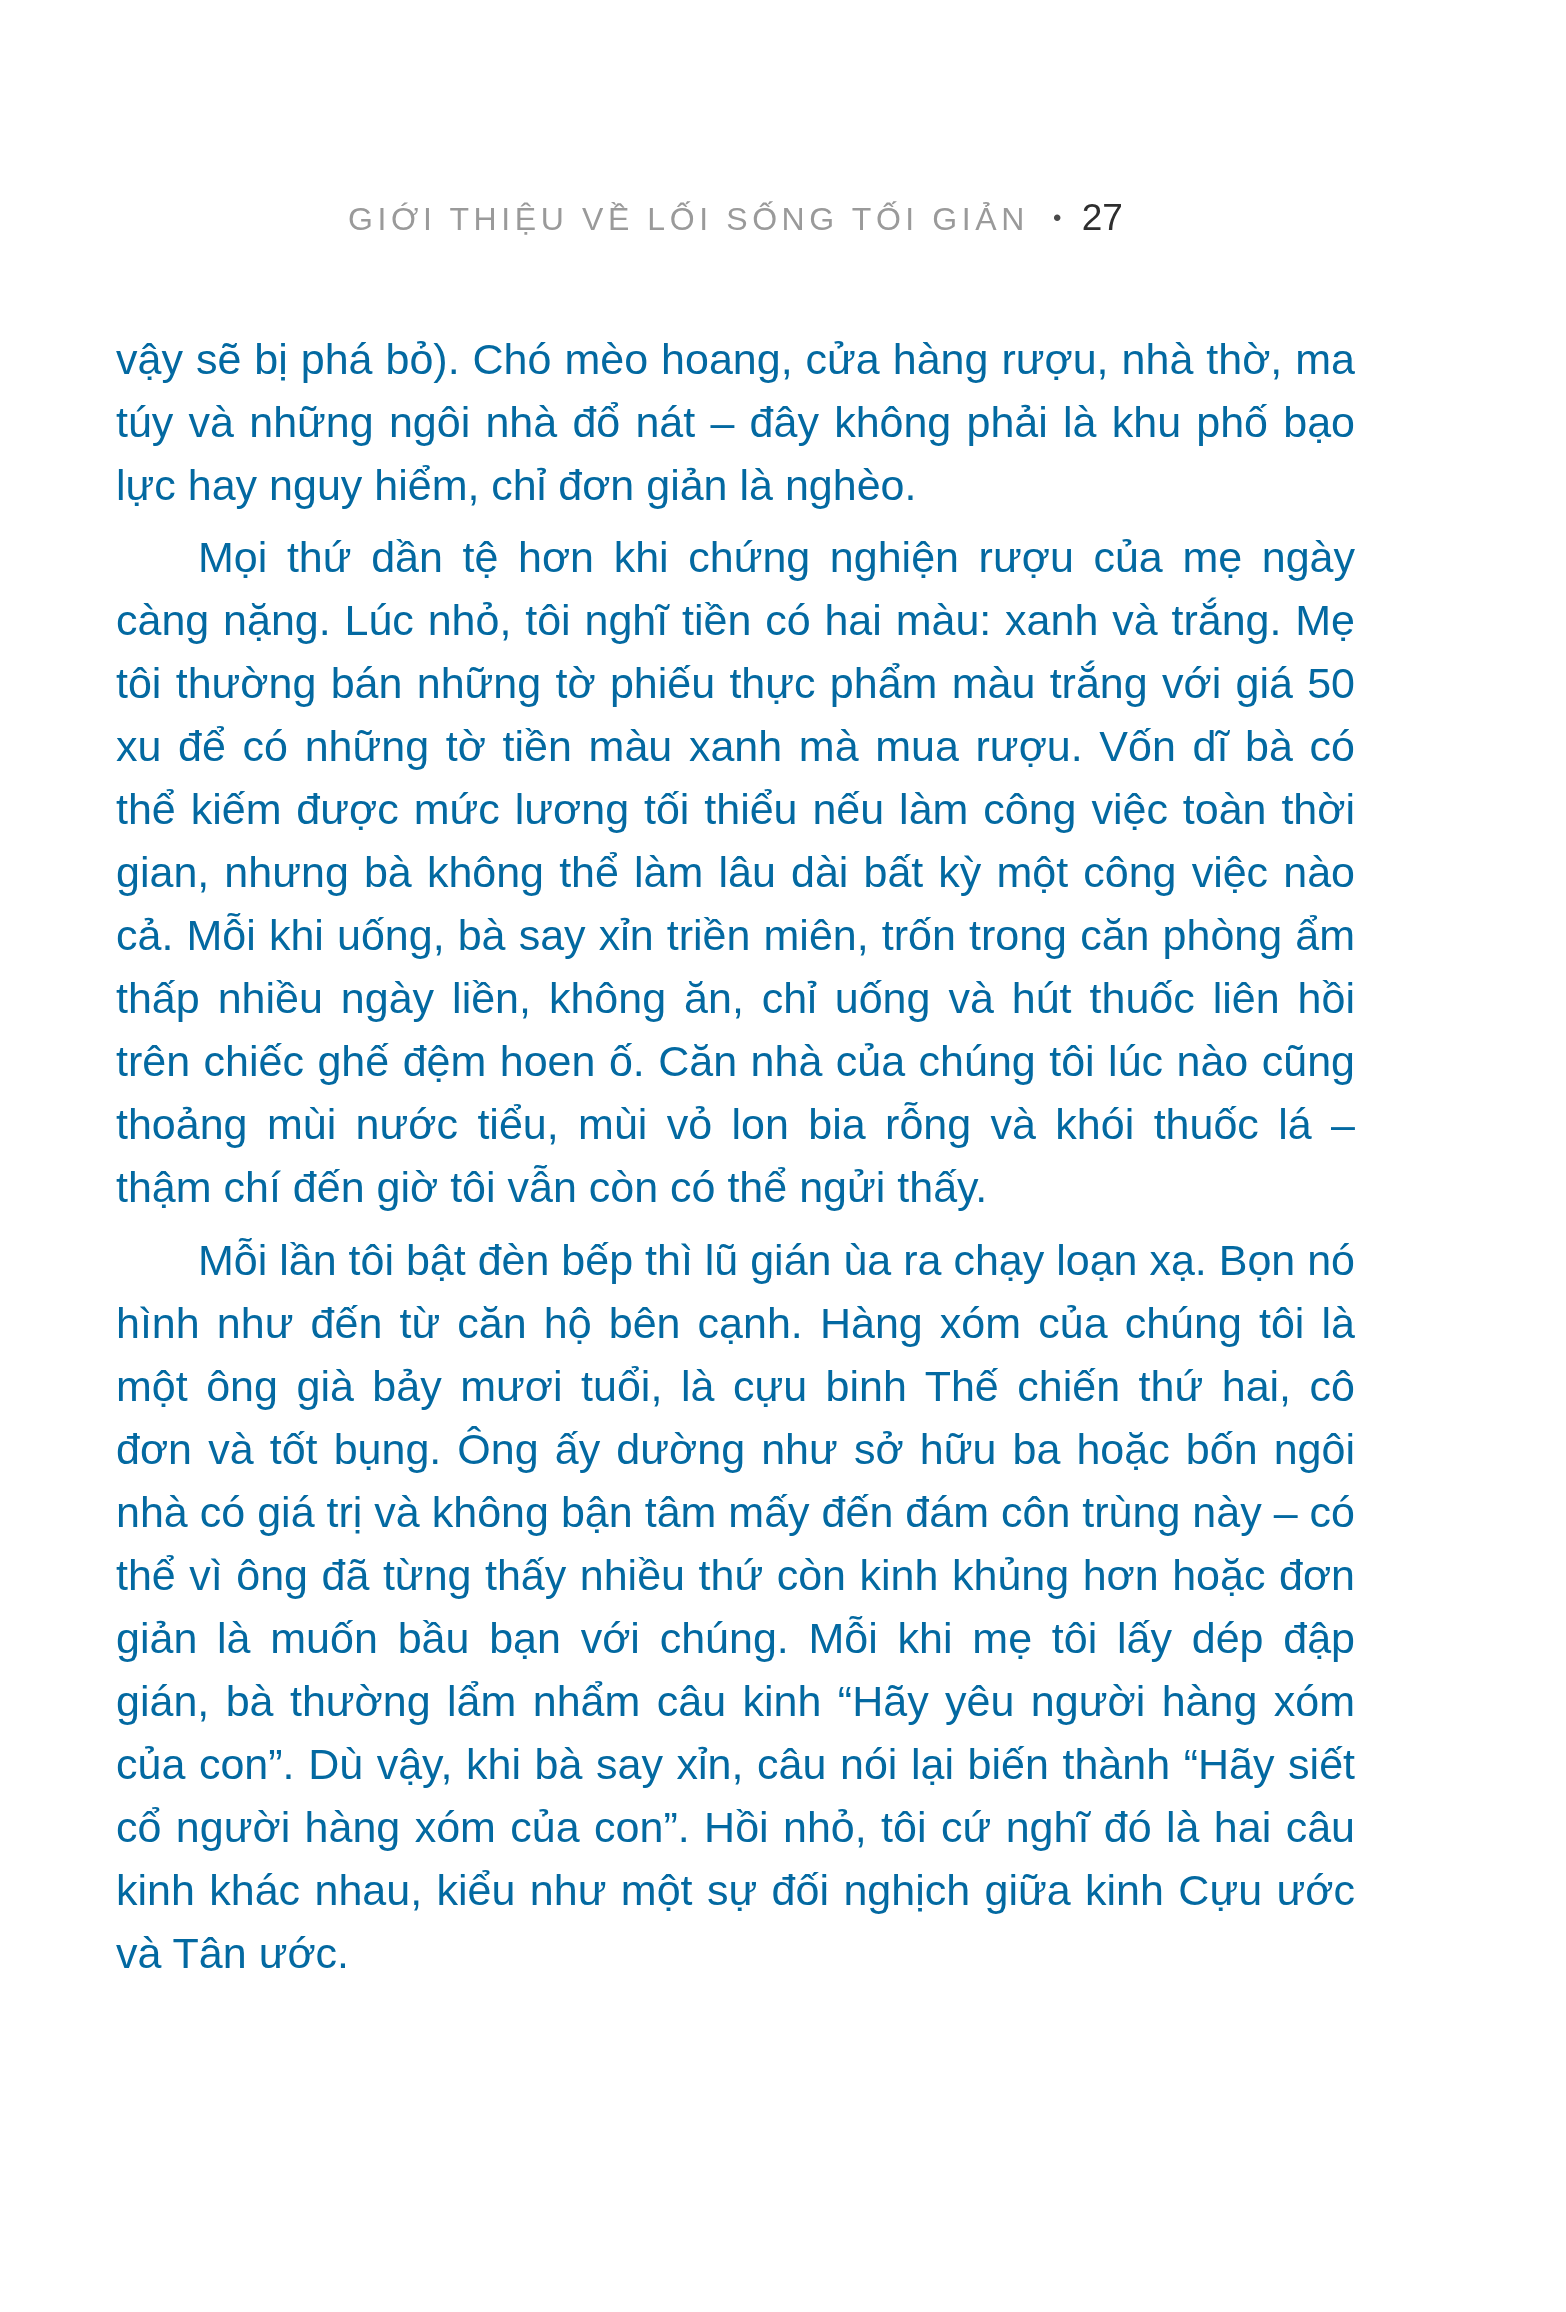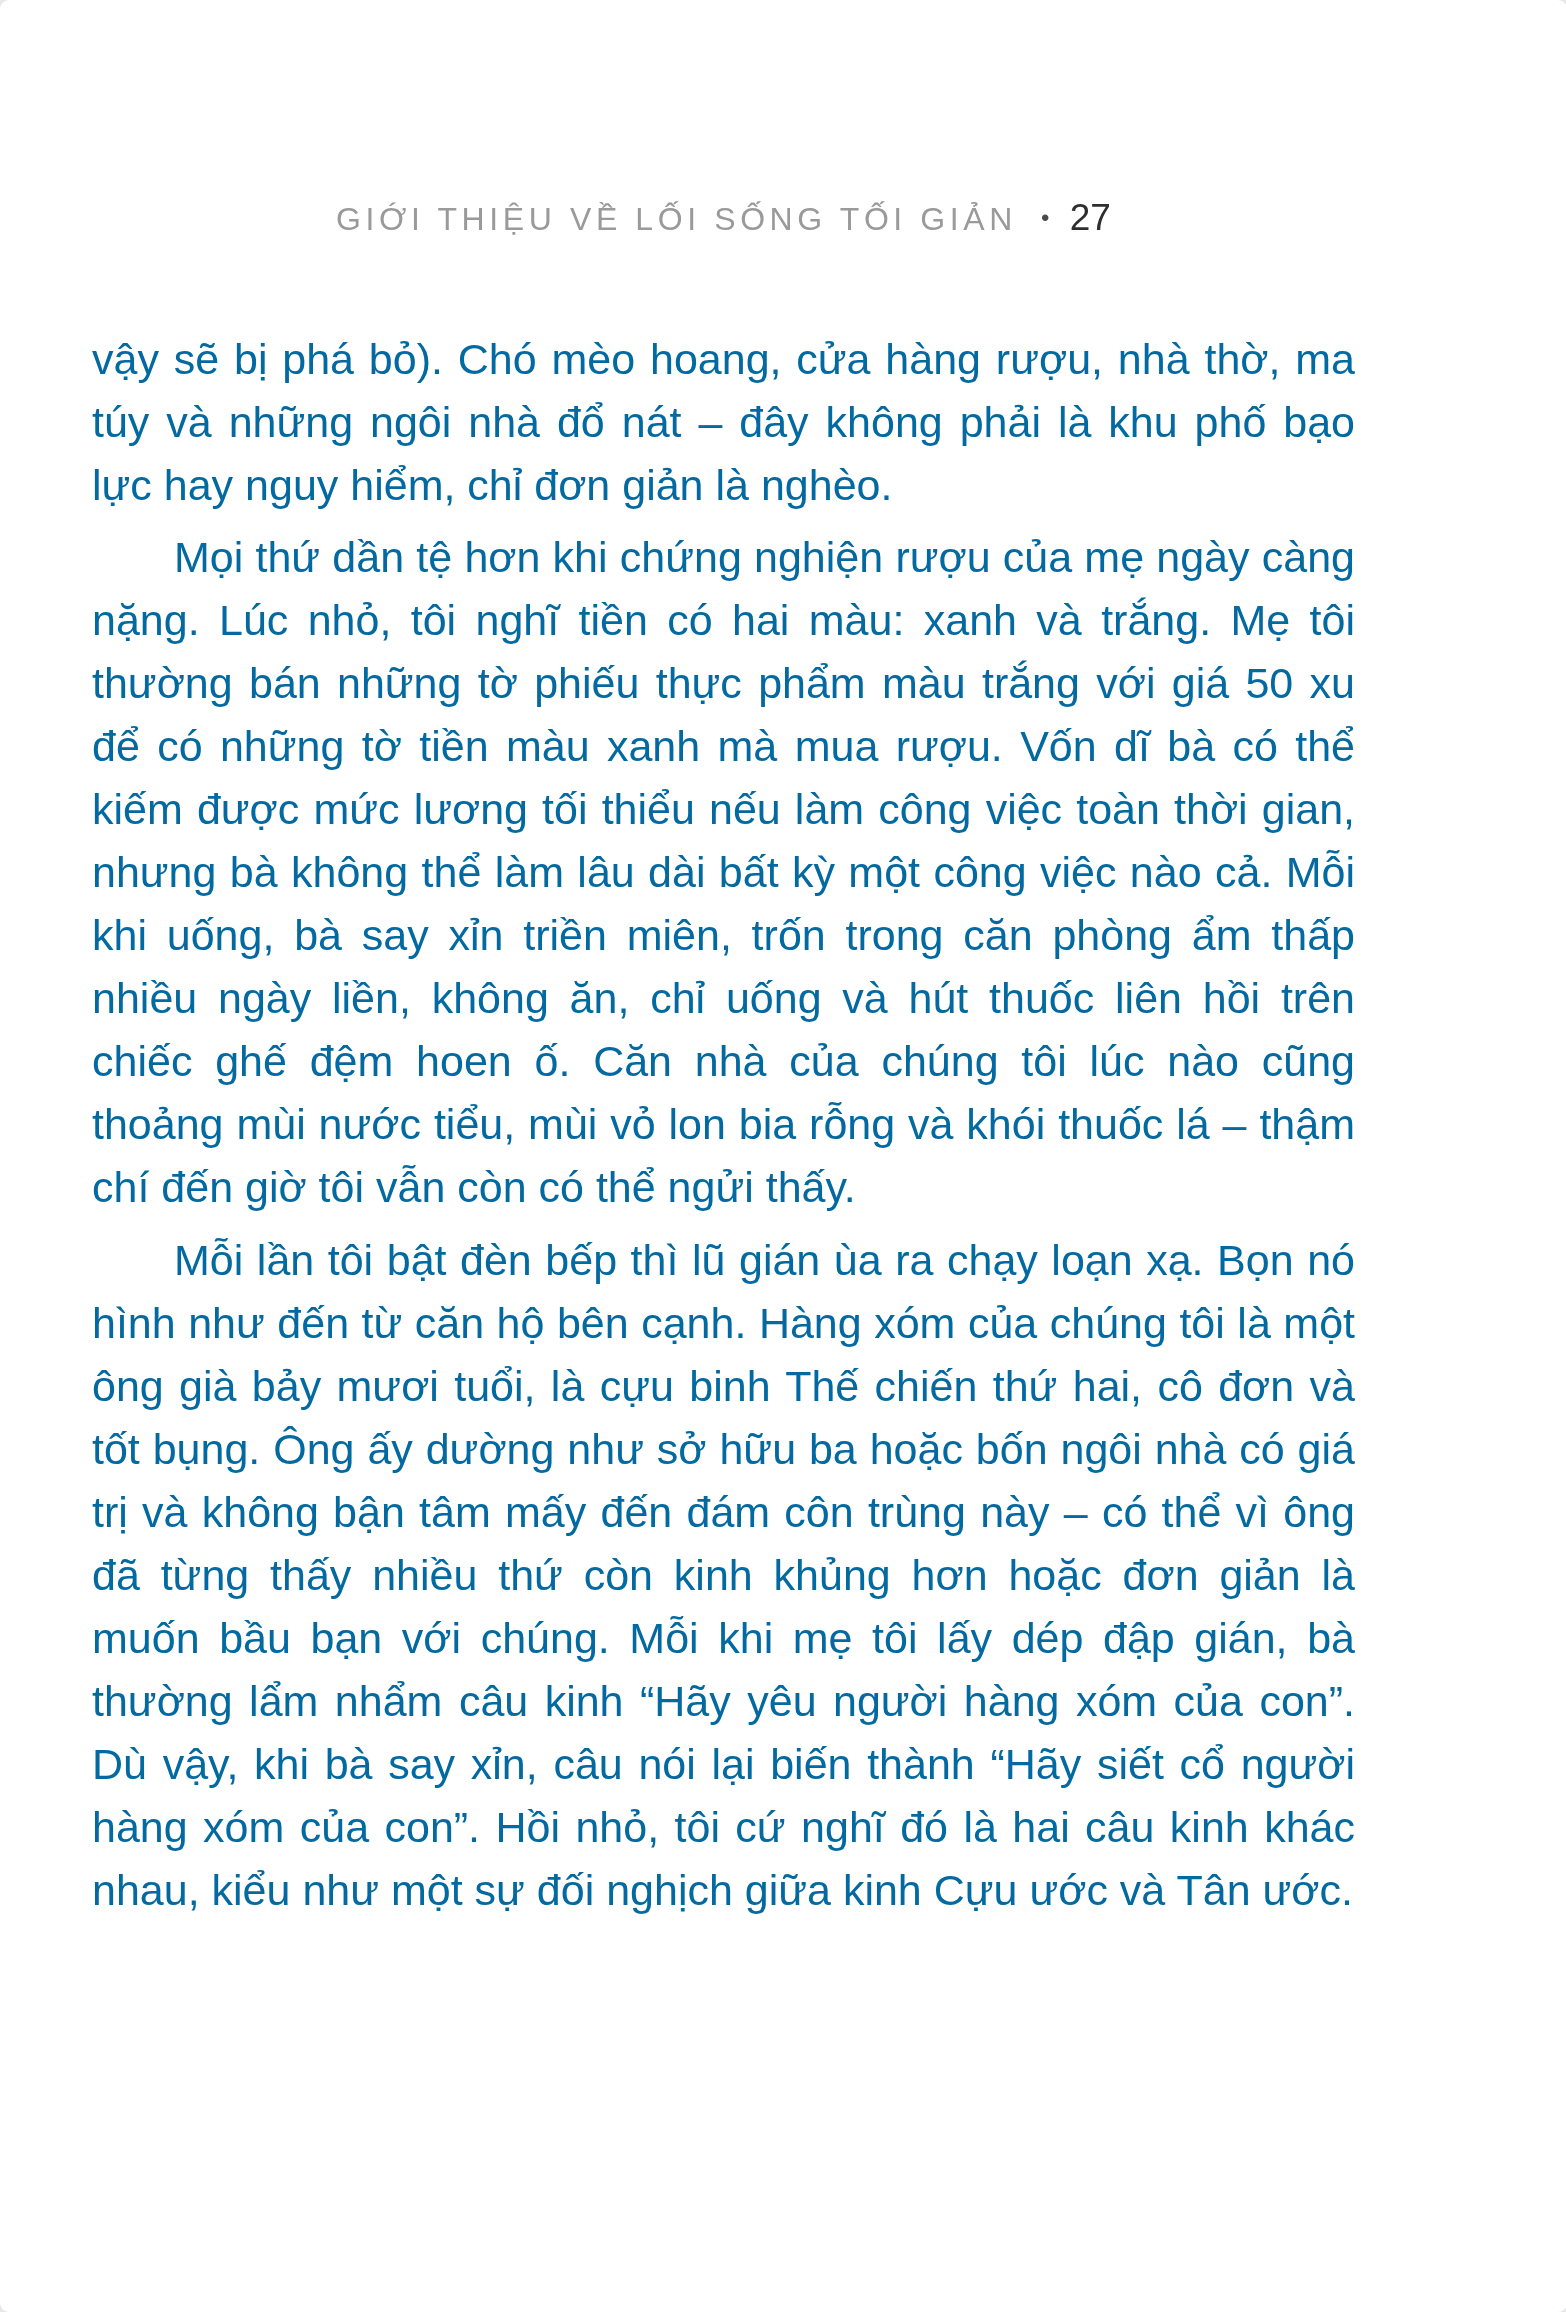--- a/index.html
+++ b/index.html
@@ -8,23 +8,22 @@
     padding: 0;
     background: #e8e8e8;
   }
   .page {
     position: relative;
     width: 1567px;
     height: 2312px;
     margin: 0 auto;
     background: #ffffff;
     box-sizing: border-box;
-    padding: 197px 212px 0 92px;
+    padding: 197px 212px 0 116px;
     overflow: hidden;
-    border-radius: 9px;
   }
   
   .running-head {
     text-align: center;
     font-family: "Liberation Sans", sans-serif;
     font-weight: 300;
     font-size: 32px;
     letter-spacing: 4.6px;
     color: #9a9a9a;
     margin-bottom: 89px;

